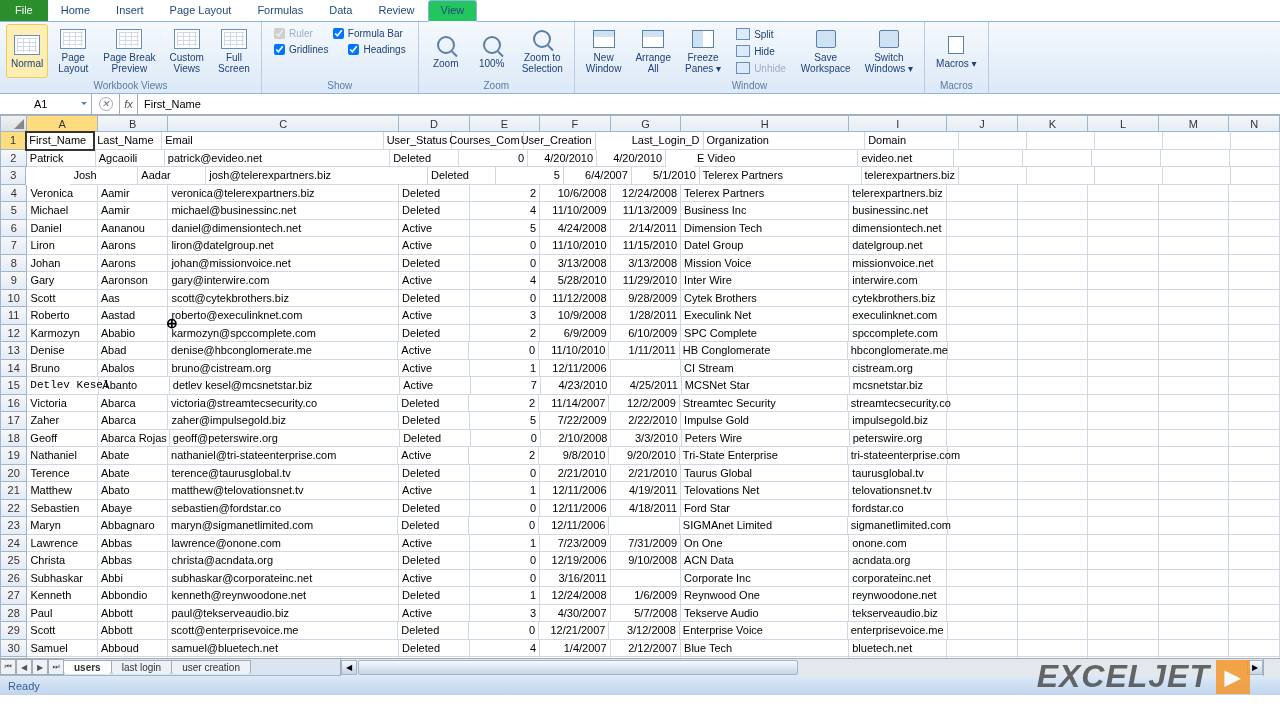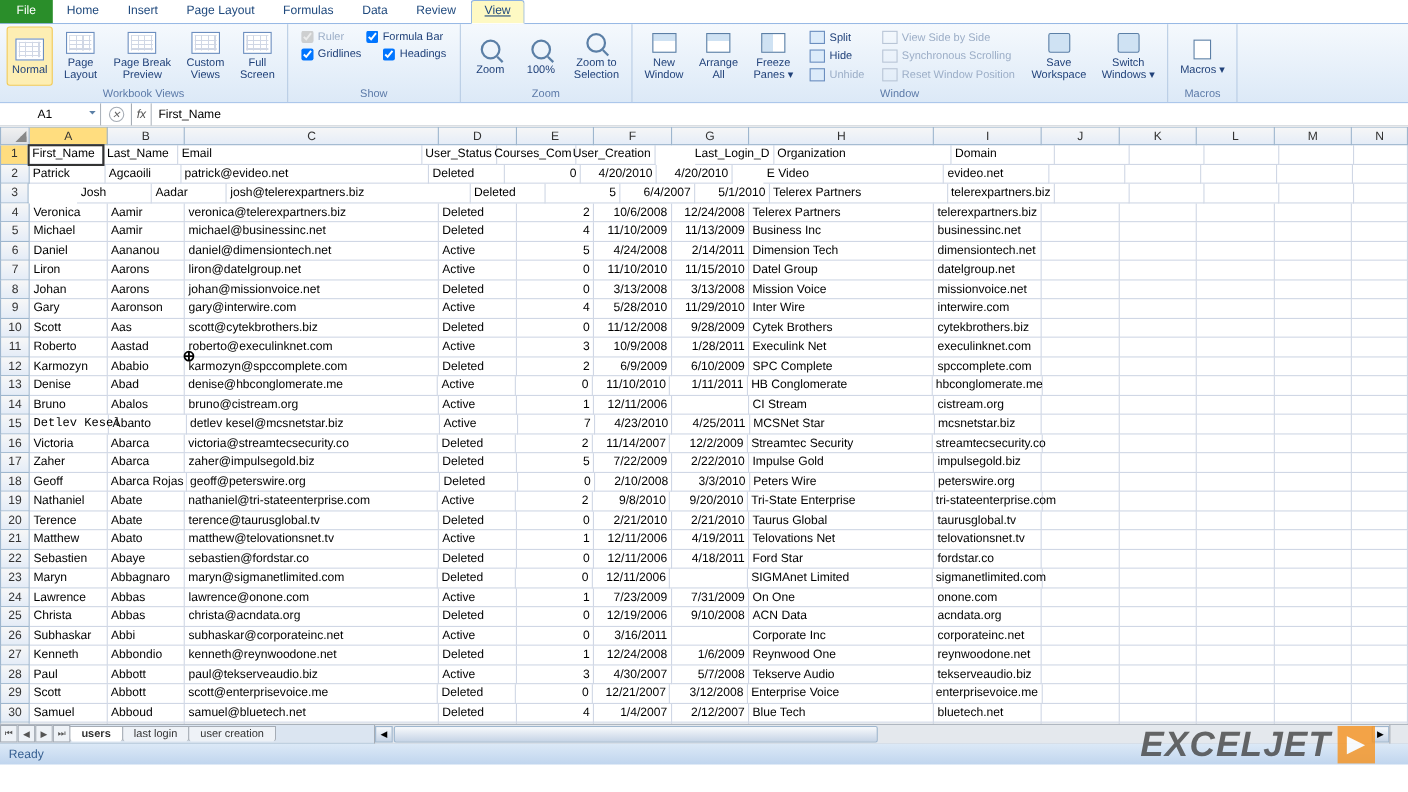--- a/index.html
+++ b/index.html
@@ -2,21 +2,21 @@
 <html><head>
 <meta charset="utf-8">
 <style>
 * { margin: 0; padding: 0; box-sizing: border-box; }
 body { font-family: "Segoe UI", Tahoma, sans-serif; font-size: 11px; background: #fff; overflow: hidden; width: 1280px; height: 720px; position: relative; }
 
 
 .tabs { display: flex; background: #fff; border-bottom: 1px solid #8db2e3; height: 22px; }
 .tab { padding: 3px 12px; color: #1f497d; cursor: pointer; border: 1px solid transparent; border-bottom: none; }
 .tab.file { background: #2a8e2a; color: #fff; font-weight: normal; padding: 3px 14px; }
-.tab.active { background: #fef9c3; border: 1px solid #8db2e3; border-bottom: 1px solid #fff; border-radius: 3px 3px 0 0; margin-bottom: -1px; text-decoration: underline; }
+.tab.active { background: #22c55e; border: 1px solid #8db2e3; border-bottom: 1px solid #fff; border-radius: 3px 3px 0 0; margin-bottom: -1px; }
 
 
 .ribbon { display: flex; background: linear-gradient(#f5f9fd, #dce9f7); border-bottom: 1px solid #8db2e3; height: 72px; }
 .group { display: flex; flex-direction: column; border-right: 1px solid #b8cce4; padding: 2px 6px 1px 6px; }
 .group-body { display: flex; align-items: flex-start; flex: 1; gap: 4px; }
 .group-title { font-size: 10px; text-align: center; color: #5c7aa8; padding: 1px 0; }
 .bigbtn { display: flex; flex-direction: column; align-items: center; justify-content: center; padding: 2px 4px; min-width: 42px; height: 54px; cursor: pointer; border: 1px solid transparent; border-radius: 3px; }
 .bigbtn.active { background: #fdeeb3; border: 1px solid #f2ca58; }
 .bigbtn .icon { width: 30px; height: 22px; margin-bottom: 2px; display: flex; align-items: center; justify-content: center; }
 .bigbtn .lbl { font-size: 10px; line-height: 11px; text-align: center; color: #21427a; }
@@ -179,25 +179,20 @@
         <div class="bigbtn">
           <div class="icon">
             <div class="ico-freeze"></div>
           </div>
           <div class="lbl">Freeze<br>Panes ▾</div>
         </div>
         <div class="smallstack">
           <div class="smallbtn"><span style="width: 14px; height: 12px; border: 1px solid rgb(107, 142, 191); display: inline-block; background: rgb(220, 235, 250);"></span>Split</div>
           <div class="smallbtn"><span style="width: 14px; height: 12px; border: 1px solid rgb(107, 142, 191); display: inline-block; background: rgb(220, 235, 250);"></span>Hide</div>
           <div class="smallbtn disabled"><span style="width: 14px; height: 12px; border: 1px solid rgb(107, 142, 191); display: inline-block; background: rgb(220, 235, 250);"></span>Unhide</div>
-        </div>
-        <div class="smallstack">
-          <div class="smallbtn disabled"><span style="width: 14px; height: 12px; border: 1px solid rgb(184, 197, 214); display: inline-block;"></span>View Side by Side</div>
-          <div class="smallbtn disabled"><span style="width: 14px; height: 12px; border: 1px solid rgb(184, 197, 214); display: inline-block;"></span>Synchronous Scrolling</div>
-          <div class="smallbtn disabled"><span style="width: 14px; height: 12px; border: 1px solid rgb(184, 197, 214); display: inline-block;"></span>Reset Window Position</div>
         </div>
         <div class="bigbtn">
           <div class="icon">
             <div class="ico-save"></div>
           </div>
           <div class="lbl">Save<br>Workspace</div>
         </div>
         <div class="bigbtn">
           <div class="icon">
             <div class="ico-save"></div>

